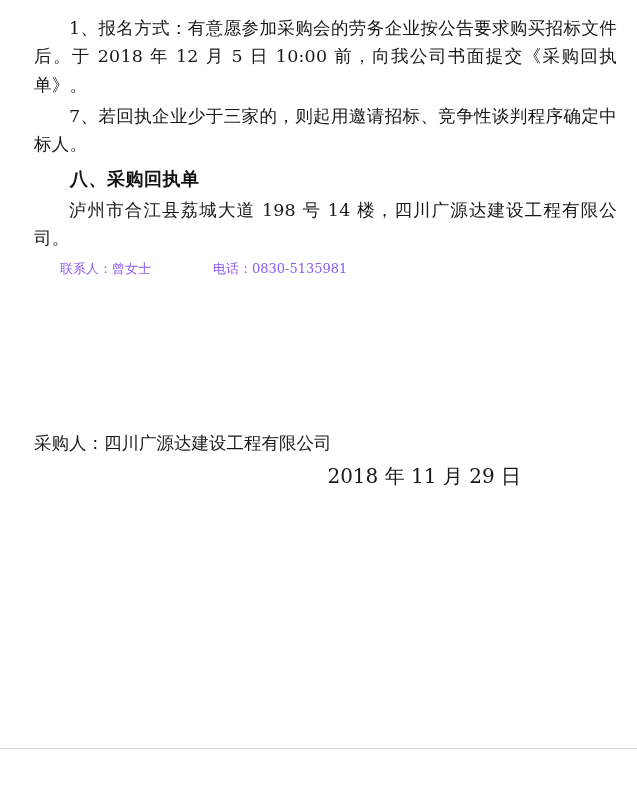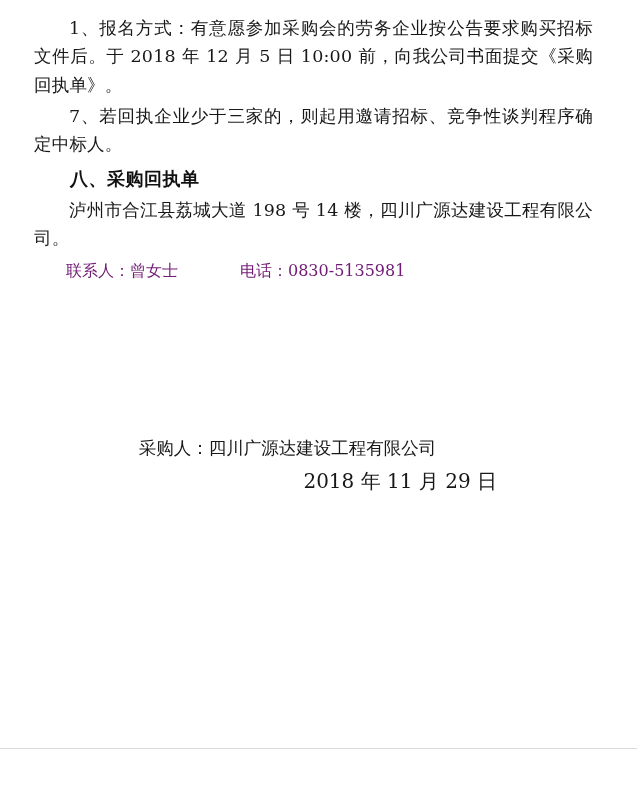--- a/index.html
+++ b/index.html
@@ -13,21 +13,21 @@
     font-family: "DejaVu Serif", "Liberation Serif", serif;
     color: #1a1a1a;
     position: relative;
     overflow: hidden;
   }
   .page {
     position: relative;
     width: 637px;
     height: 785px;
     box-sizing: border-box;
-    padding: 14px 44px 0 34px;
+    padding: 14px 20px 0 34px;
   }
   .para {
     font-size: 17.5px;
     line-height: 1.62;
     text-align: justify;
     text-justify: inter-ideograph;
     margin: 0 0 3px 0;
     letter-spacing: 0.2px;
     color: #181818;
   }
@@ -37,37 +37,37 @@
   .heading {
     font-size: 18px;
     font-weight: bold;
     line-height: 1.6;
     margin: 6px 0 2px 0;
     text-indent: 2em;
     letter-spacing: 0.5px;
     color: #111111;
   }
   .contact-line {
-    font-size: 16px;
+    font-size: 13px;
     line-height: 1.62;
     margin: 6px 0 0 0;
     text-indent: 2em;
-    color: #701a75;
+    color: #8b5cf6;
   }
   .contact-gap {
     display: inline-block;
     width: 62px;
   }
   .spacer {
     height: 150px;
   }
   .signature {
     font-size: 17.5px;
     line-height: 1.7;
-    text-align: center;
+    text-align: left;
     padding-right: 52px;
     margin: 0;
     color: #181818;
   }
   .signature-date {
     font-size: 20px;
     line-height: 1.7;
     text-align: right;
     padding-right: 96px;
     margin: 0;

